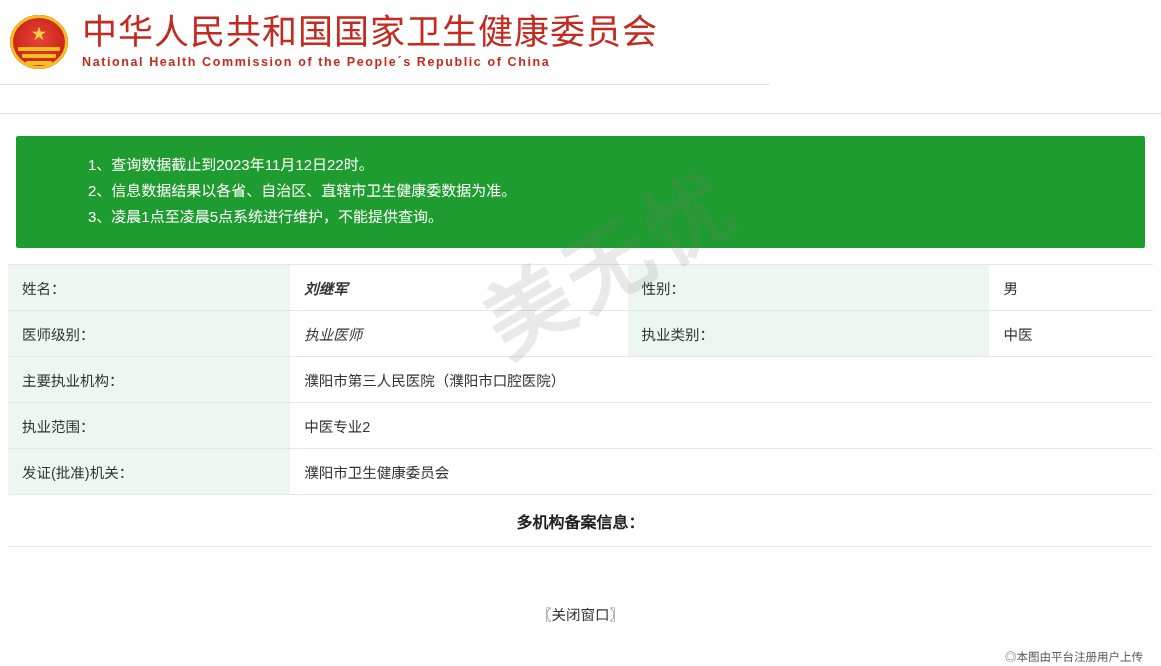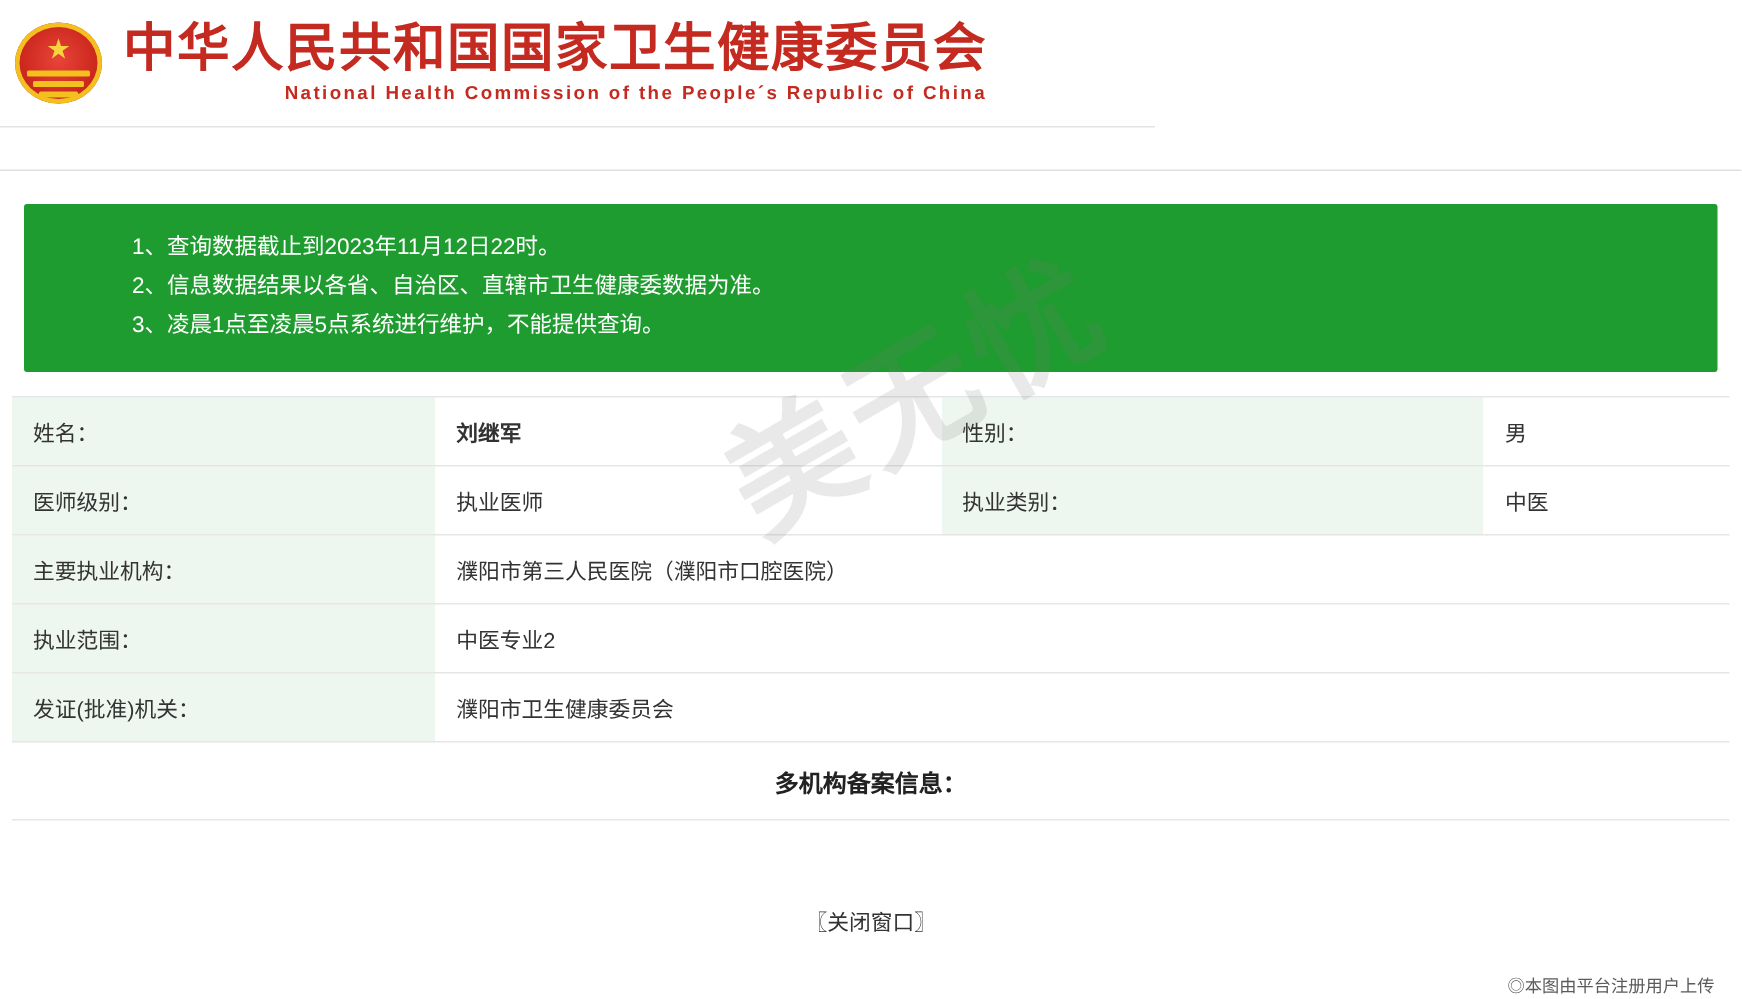--- a/index.html
+++ b/index.html
@@ -59,34 +59,33 @@
     border-radius: 1px;
   }
   .emblem .emb-bar.b1 { top: 38px; }
   .emblem .emb-bar.b2 { top: 45px; width: 34px; left: 16px;}
   .emblem .emb-bar.b3 { top: 52px; width: 26px; left: 20px;}
 
   .header-text { display: flex; flex-direction: column; justify-content: center; }
   .header-cn {
     font-family: "Liberation Serif", serif;
     font-size: 35px;
-    font-weight: bold;
+    font-weight: normal;
     color: #c42a20;
     letter-spacing: 1px;
     line-height: 40px;
     white-space: nowrap;
   }
   .header-en {
     font-size: 12.5px;
     font-weight: bold;
     color: #c42a20;
     letter-spacing: 1.6px;
     line-height: 18px;
     white-space: nowrap;
-    text-align: right;
   }
 
   .header-sep {
     width: 100%;
     height: 1px;
     background: #e0e0e0;
     margin-top: 28px;
   }
 
   
@@ -125,21 +124,21 @@
   }
   .lbl {
     background: #eef7ef;
     font-weight: normal;
     color: #333;
   }
   .val { background: #ffffff; color: #333; }
   .val.bold { font-weight: bold; }
 
   .col-l1 { width: 276px; }
-  .col-v1 { width: 330px; }
+  .col-v1 { width: 330px; font-style: italic; }
   .col-l2 { width: 354px; }
   .col-v2 { width: 160px; }
 
   .multi-row td {
     text-align: center;
     font-weight: bold;
     background: #ffffff;
     height: 52px;
     font-size: 16px;
   }

